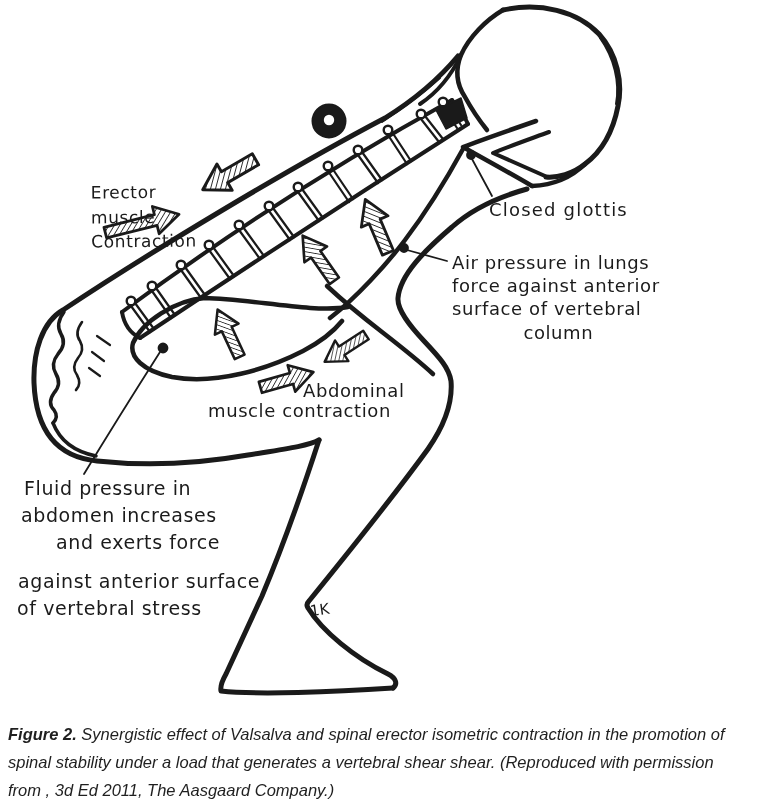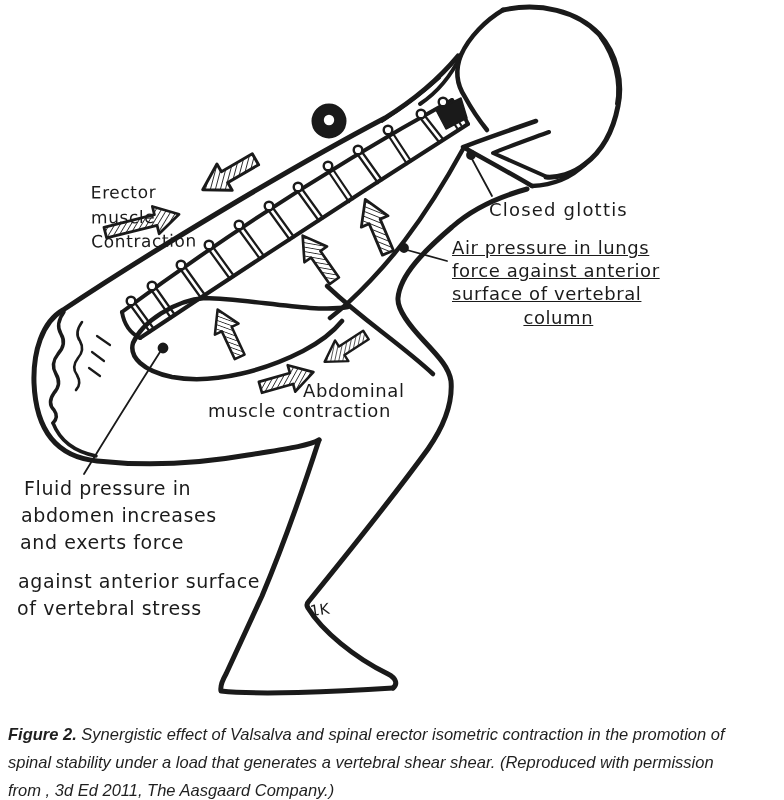--- a/index.html
+++ b/index.html
@@ -6,28 +6,28 @@
   .stage{
     position:relative;width:784px;height:800px;background:#ffffff;overflow:hidden;
     font-family:"DejaVu Sans",sans-serif;color:#1a1a1a;
   }
   .stage svg{position:absolute;left:0;top:0;}
   
   .hw{position:absolute;color:#1b1b1b;letter-spacing:.6px;line-height:1;white-space:nowrap;}
   .hw div{line-height:inherit;}
   .lbl-erector{left:91px;top:132px;font-size:17px;line-height:24.5px;transform:rotate(-.6deg);margin-top:48px;}
   .lbl-glottis{left:489px;top:201px;font-size:18px;letter-spacing:1.2px;}
-  .lbl-air{left:452px;top:236px;font-size:18px;line-height:23.2px;text-decoration:underline;}
+  .lbl-air{left:452px;top:251px;font-size:18px;line-height:23.2px;}
   .lbl-air div:nth-child(4){padding-left:5px;text-align:center;}
   .lbl-abd1{left:303px;top:382px;font-size:18px;}
   .lbl-abd2{left:208px;top:402px;font-size:18px;}
   .lbl-fluid{left:17px;top:475px;font-size:19px;line-height:27px;}
   .lbl-fluid div:nth-child(1){padding-left:7px;}
   .lbl-fluid div:nth-child(2){padding-left:4px;}
-  .lbl-fluid div:nth-child(3){padding-left:3px;}
+  .lbl-fluid div:nth-child(3){padding-left:3px;margin-left:36px;}
   .lbl-fluid div:nth-child(4){padding-left:1px;margin-top:12px;}
   .lbl-sig{left:310px;top:603px;font-size:15px;transform:rotate(-8deg);letter-spacing:0;}
   
   .caption{
     position:absolute;left:8px;top:720px;width:772px;
     font-family:"Liberation Sans","DejaVu Sans",sans-serif;
     font-style:italic;font-size:16.5px;line-height:28px;color:#1f1f1f;
   }
   .caption b{font-weight:bold;}
 </style>

